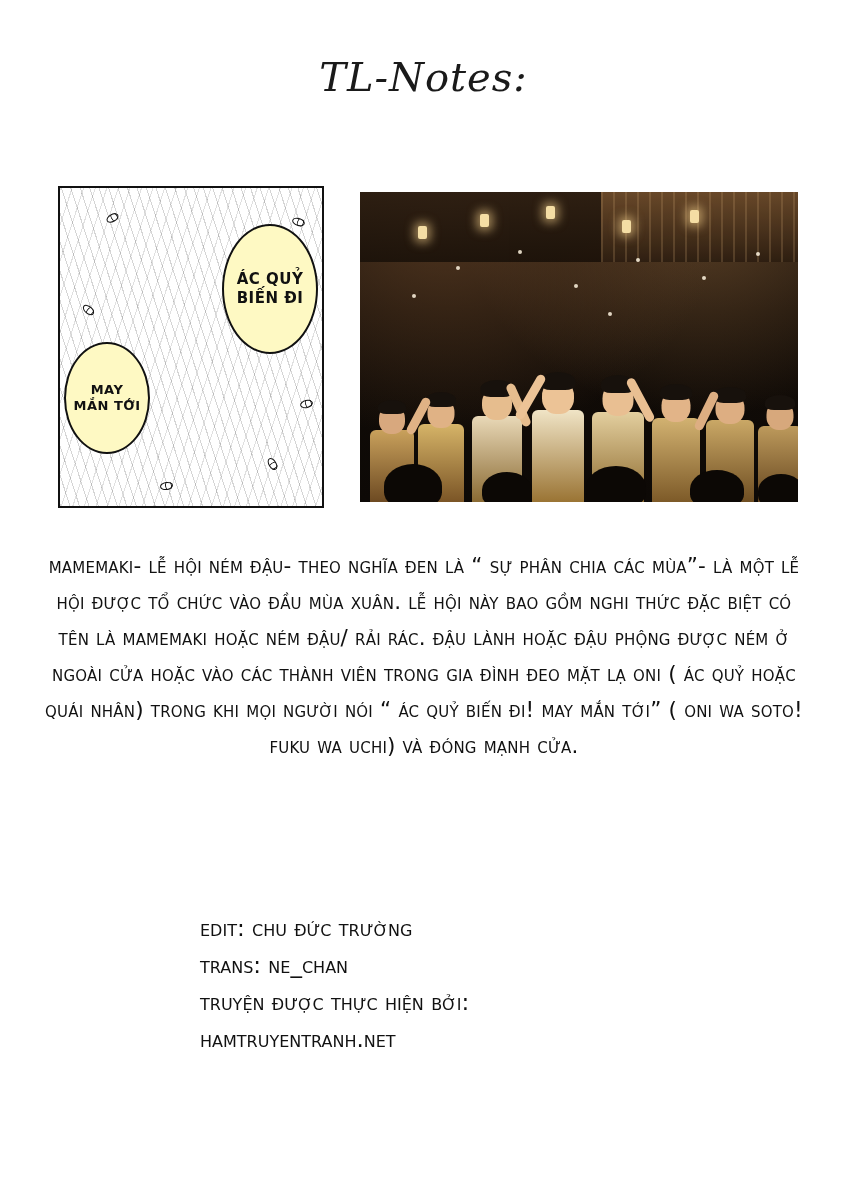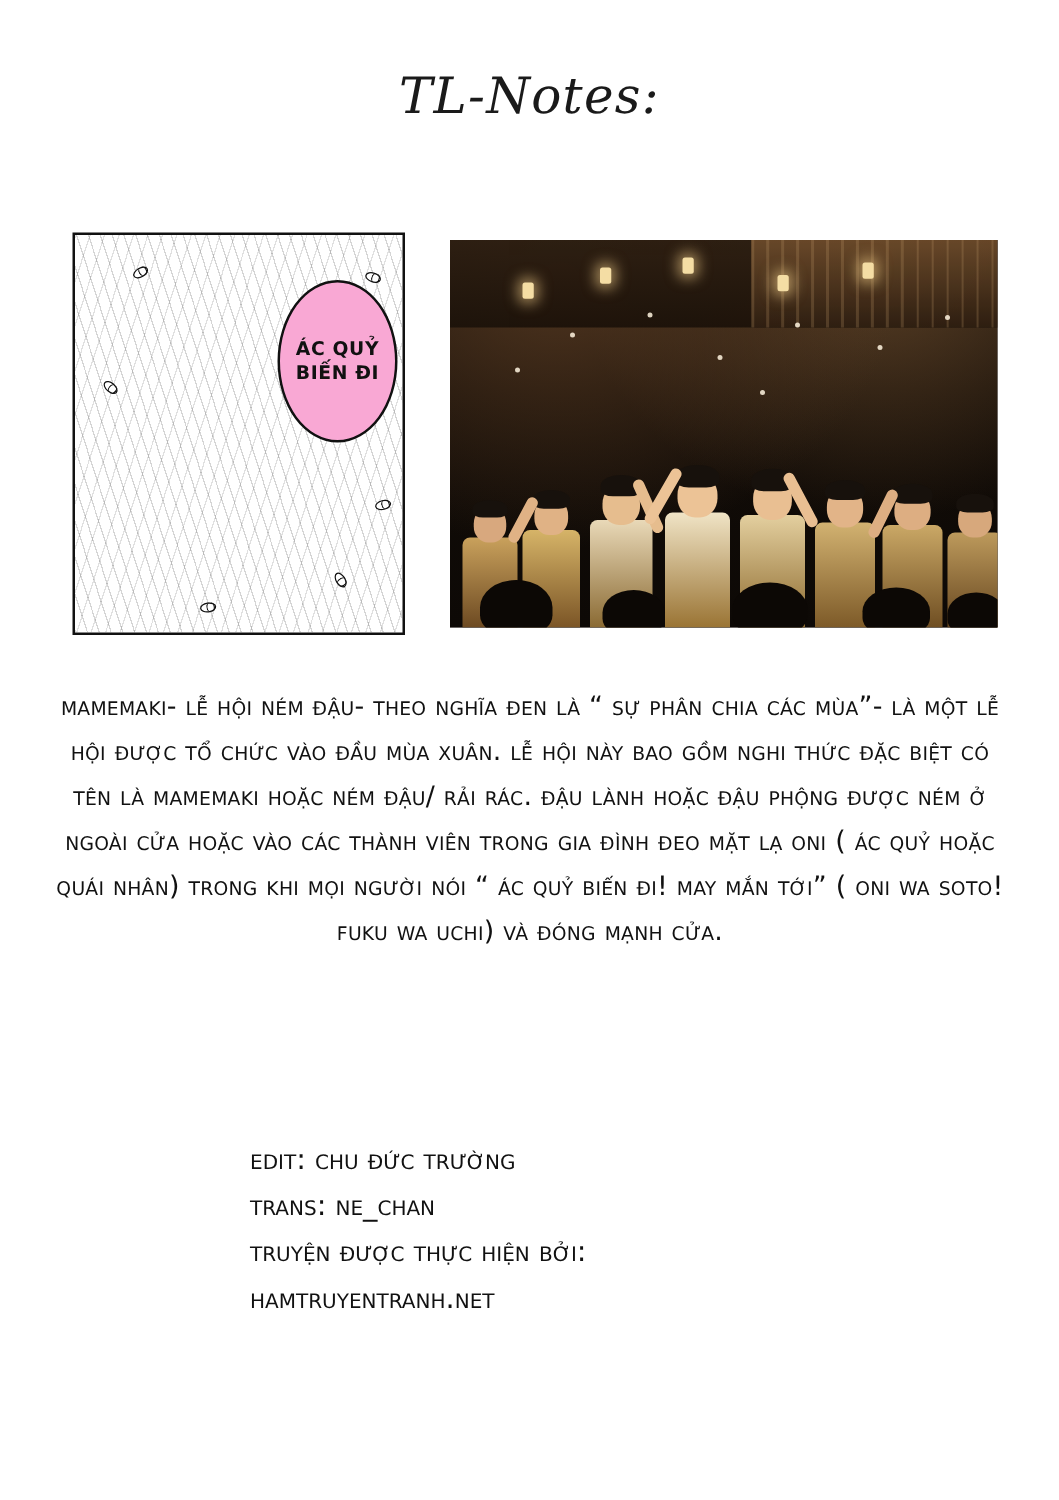--- a/index.html
+++ b/index.html
@@ -187,21 +187,21 @@
     content: "";
     position: absolute;
     left: 4px; top: -1px;
     width: 5px; height: 8px;
     border-left: 1.4px solid #111;
     border-right: 1.4px solid #111;
     border-radius: 50%;
   }
   .bubble {
     position: absolute;
-    background: #f9a8d4;
+    background: #fef9c3;
     border: 2px solid #111;
     border-radius: 50%;
     display: flex;
     align-items: center;
     justify-content: center;
     text-align: center;
     font-family: "DejaVu Sans", sans-serif;
     font-weight: 700;
     letter-spacing: .5px;
     line-height: 1.25;
@@ -350,20 +350,21 @@
 
     <div class="peanut" style="left:232px;top:30px;transform:rotate(18deg);"></div>
     <div class="peanut" style="left:46px;top:26px;transform:rotate(-30deg);"></div>
     <div class="peanut" style="left:22px;top:118px;transform:rotate(40deg);"></div>
     <div class="peanut" style="left:240px;top:212px;transform:rotate(-14deg);"></div>
     <div class="peanut" style="left:206px;top:272px;transform:rotate(58deg);"></div>
     <div class="peanut" style="left:100px;top:294px;transform:rotate(-8deg);"></div>
 
 
     <div class="bubble top-right">ÁC QUỶ BIẾN ĐI</div>
+    <div class="bubble bottom-left">MAY MẮN TỚI</div>
   </div>
 
   <div class="photo">
     <div class="sky"></div>
     <div class="roof"></div>
 
     <div class="lamp" style="left:120px;top:22px;"></div>
     <div class="lamp" style="left:186px;top:14px;"></div>
     <div class="lamp" style="left:262px;top:28px;"></div>
     <div class="lamp" style="left:330px;top:18px;"></div>

